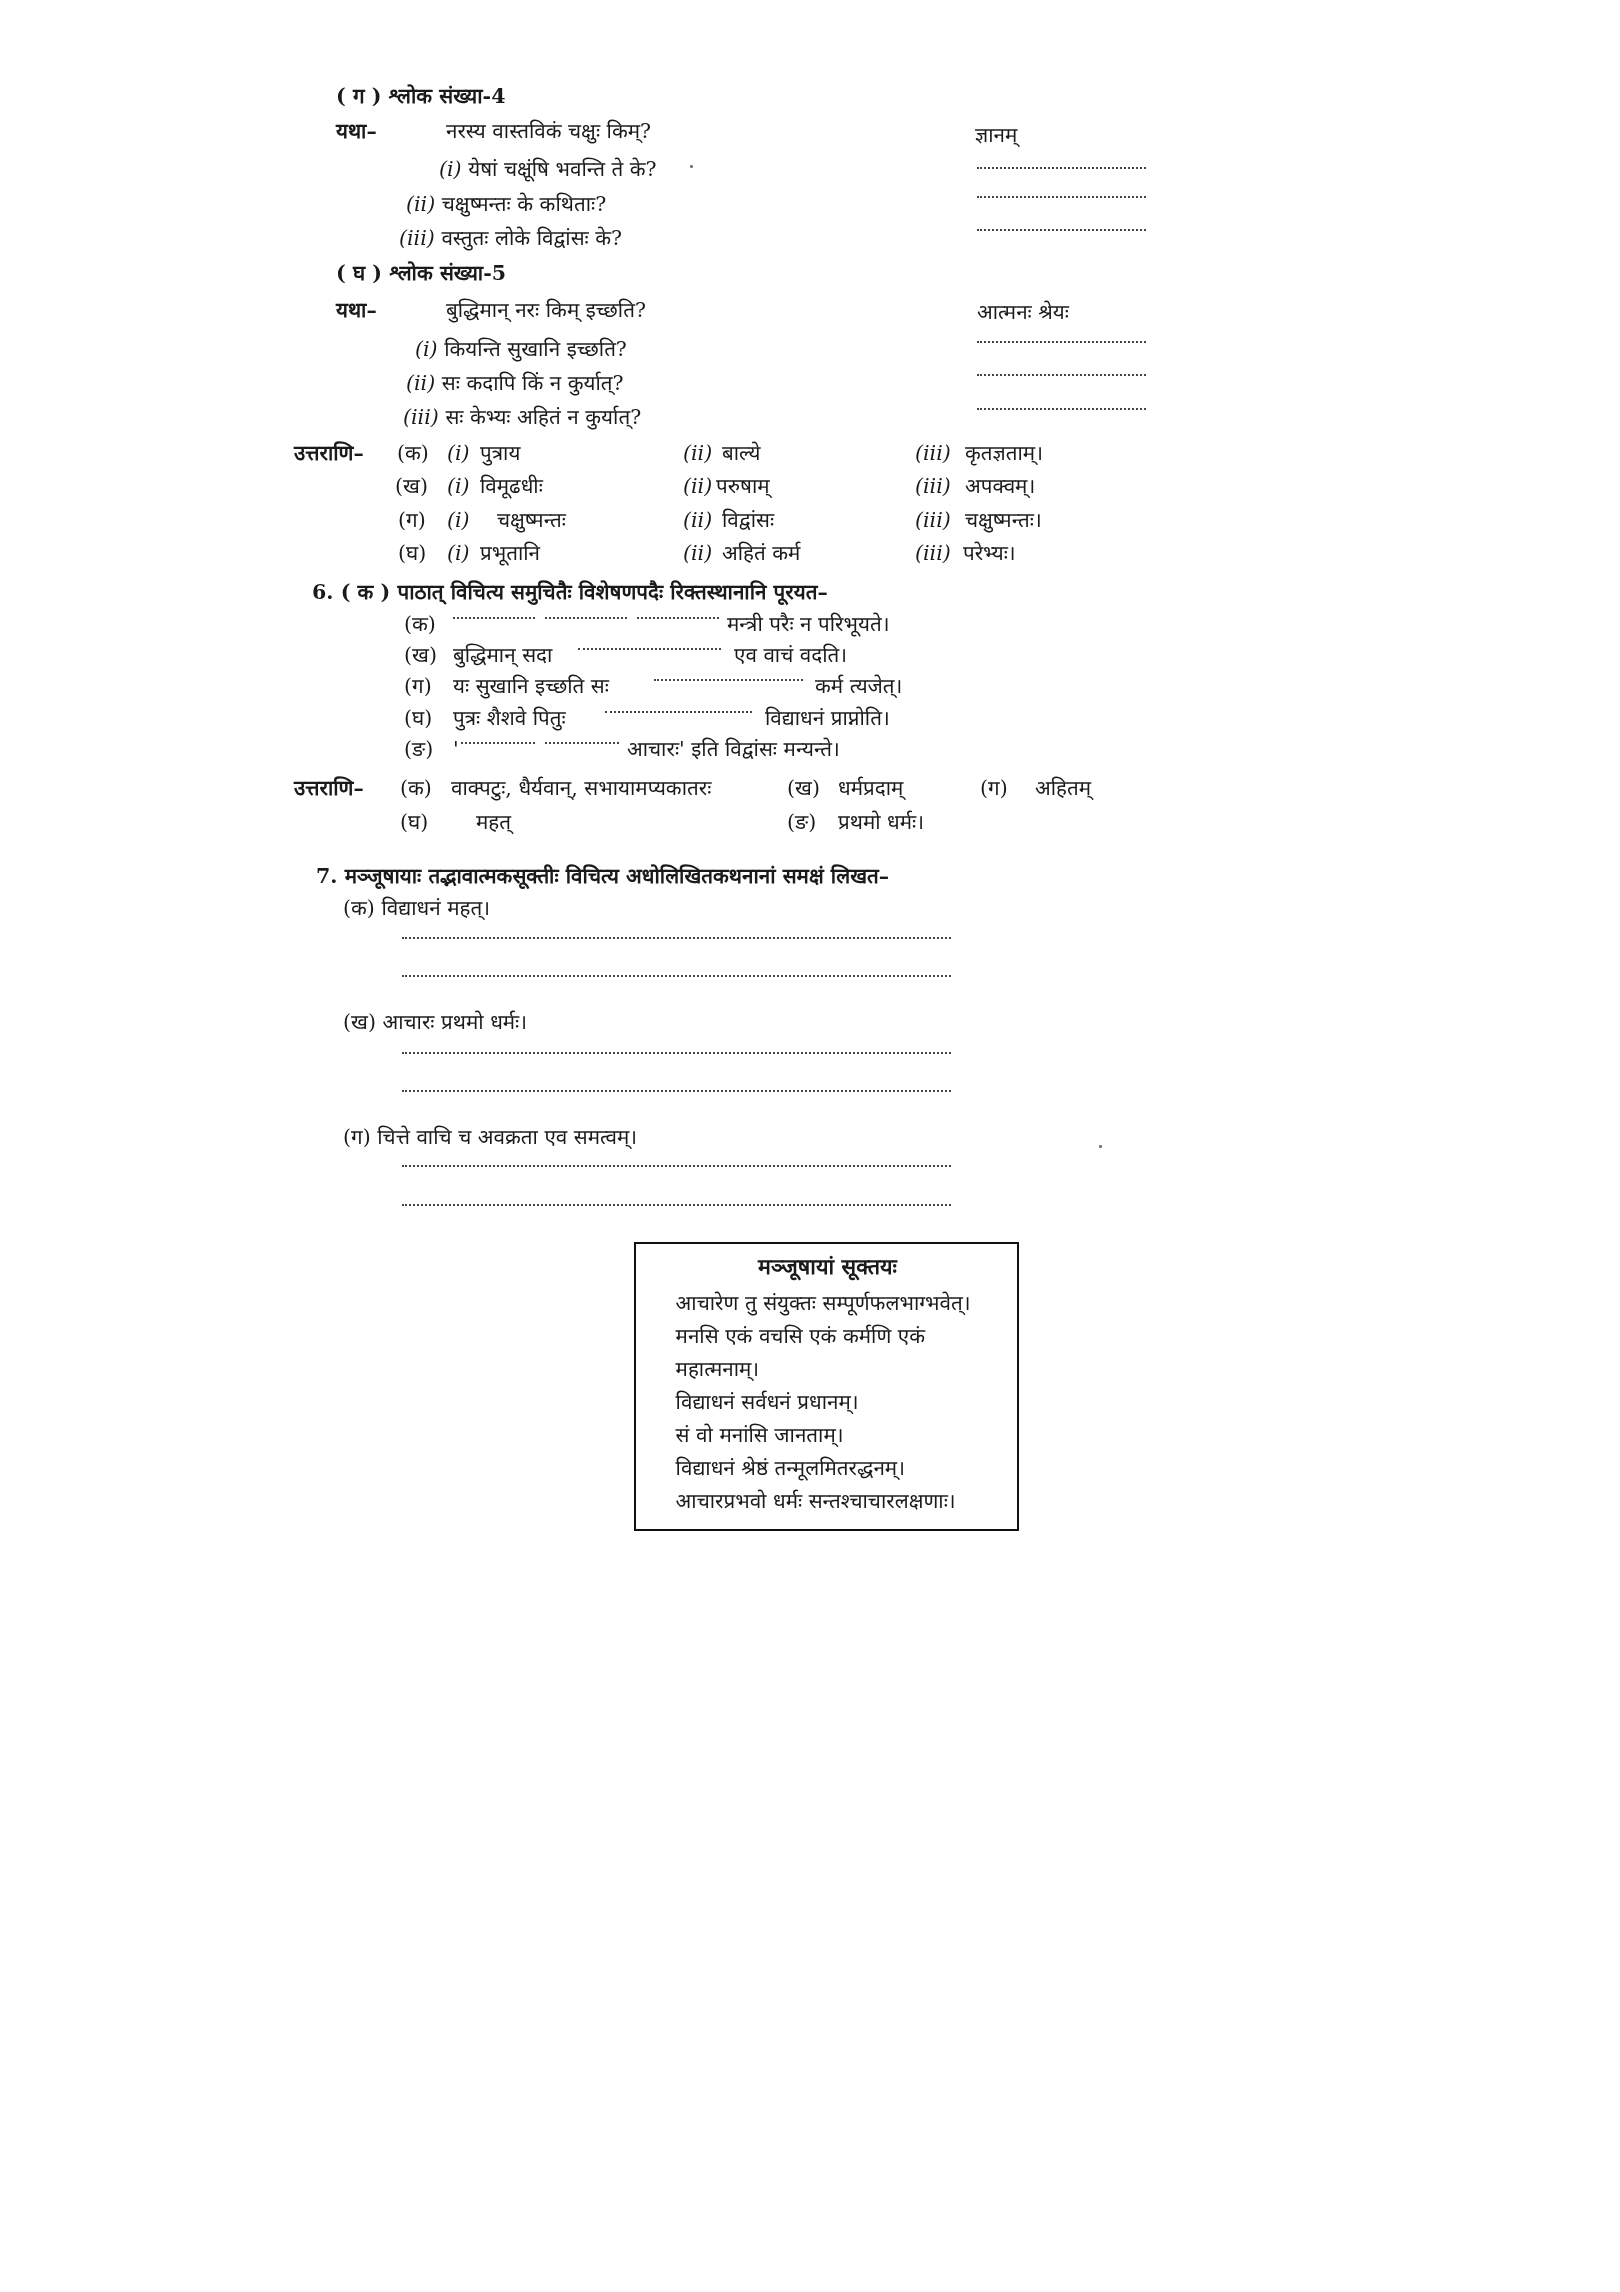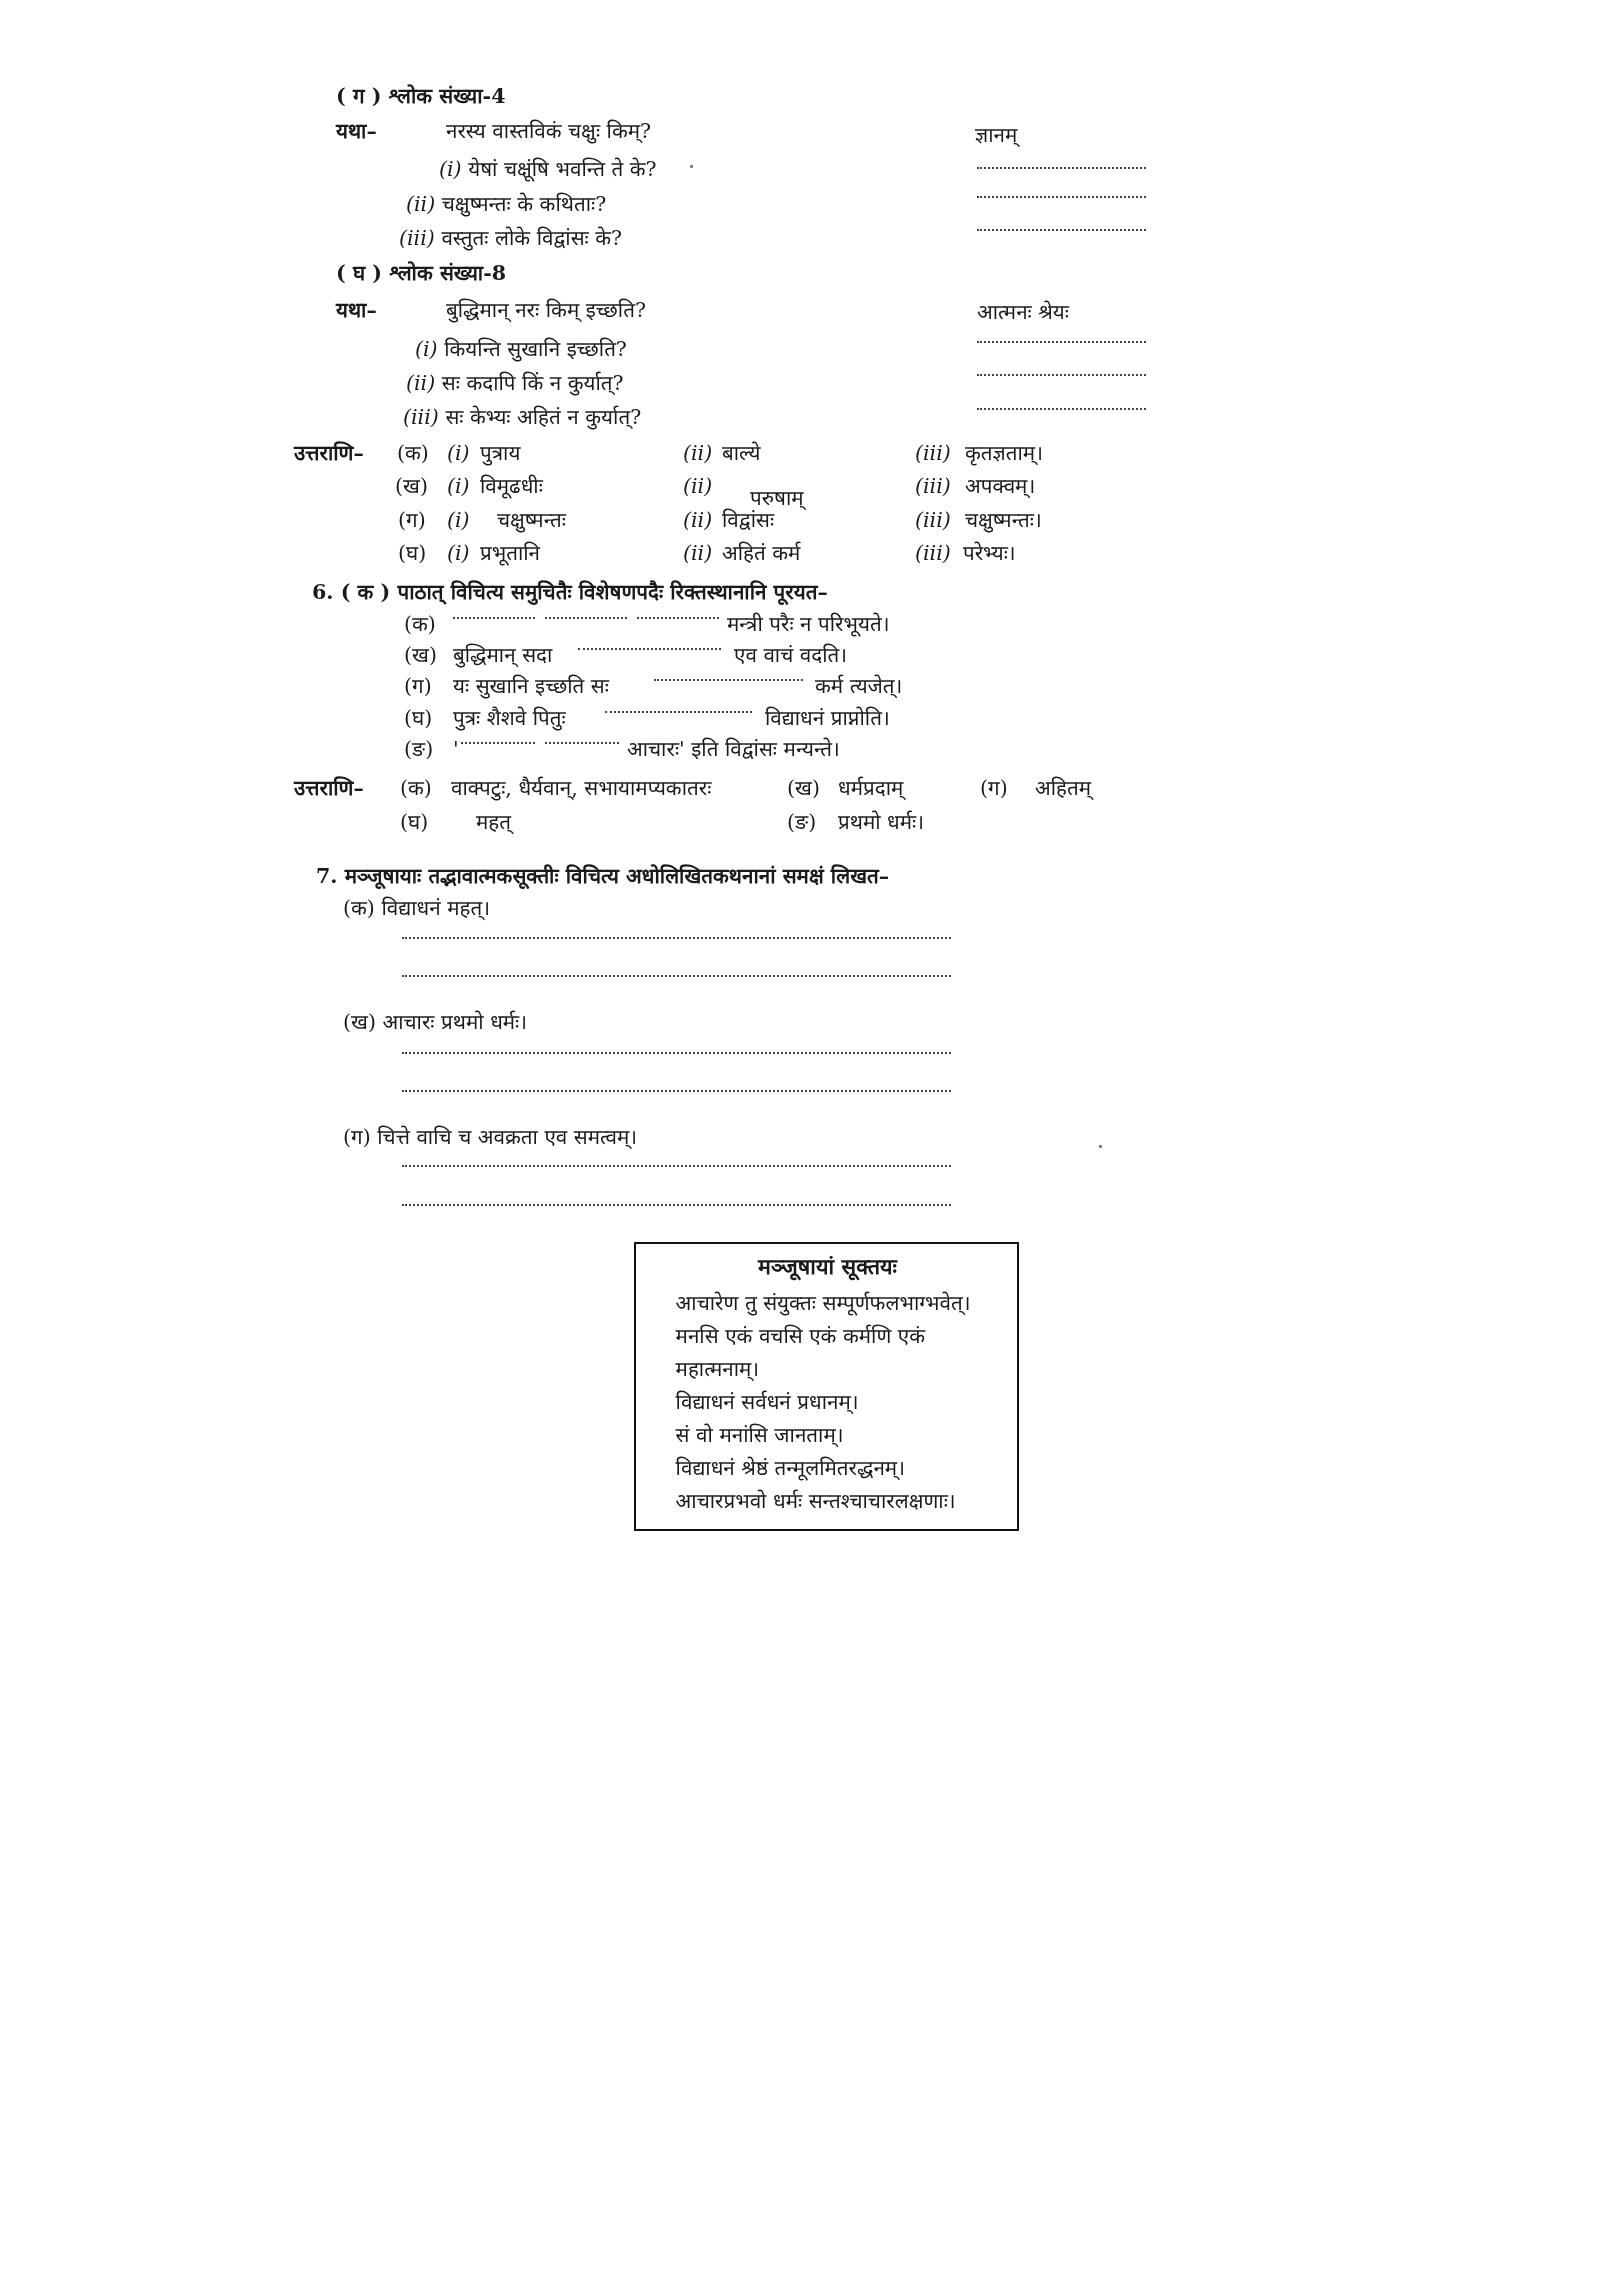--- a/index.html
+++ b/index.html
@@ -43,21 +43,21 @@
   <span>चक्षुष्मन्तः के कथिताः?</span>
 </div>
 <div class="dots" style="left:977px; top:196px; width:169px;"></div>
 
 <div class="abs t" style="left:399px; top:226px;">
   <span class="ital">(iii)</span>
   <span>वस्तुतः लोके विद्वांसः के?</span>
 </div>
 <div class="dots" style="left:977px; top:229px; width:169px;"></div>
 
-<div class="abs t b" style="left:336px; top:261px;">( घ ) श्लोक संख्या-8</div>
+<div class="abs t b" style="left:336px; top:261px;">( घ ) श्लोक संख्या-5</div>
 <div class="abs t b" style="left:336px; top:298px;">यथा–</div>
 <div class="abs t" style="left:446px; top:298px;">बुद्धिमान् नरः किम् इच्छति?</div>
 <div class="abs t" style="left:977px; top:300px;">आत्मनः श्रेयः</div>
 
 <div class="abs t" style="left:415px; top:337px;">
   <span class="ital">(i)</span>
   <span>कियन्ति सुखानि इच्छति?</span>
 </div>
 <div class="dots" style="left:977px; top:341px; width:169px;"></div>
 
@@ -80,21 +80,21 @@
 <div class="abs t" style="left:480px; top:441px;">पुत्राय</div>
 <div class="abs t ital" style="left:683px; top:441px;">(ii)</div>
 <div class="abs t" style="left:722px; top:441px;">बाल्ये</div>
 <div class="abs t ital" style="left:915px; top:441px;">(iii)</div>
 <div class="abs t" style="left:965px; top:441px;">कृतज्ञताम्।</div>
 
 <div class="abs t" style="left:395px; top:474px;">(ख)</div>
 <div class="abs t ital" style="left:447px; top:474px;">(i)</div>
 <div class="abs t" style="left:480px; top:474px;">विमूढधीः</div>
 <div class="abs t ital" style="left:683px; top:474px;">(ii)</div>
-<div class="abs t" style="left:750px; top:474px;margin-top:12px;">परुषाम्</div>
+<div class="abs t" style="left:716px; top:474px;">परुषाम्</div>
 <div class="abs t ital" style="left:915px; top:474px;">(iii)</div>
 <div class="abs t" style="left:965px; top:474px;">अपक्वम्।</div>
 
 <div class="abs t" style="left:398px; top:508px;">(ग)</div>
 <div class="abs t ital" style="left:447px; top:508px;">(i)</div>
 <div class="abs t" style="left:483px; top:508px;margin-left:14px;">चक्षुष्मन्तः</div>
 <div class="abs t ital" style="left:683px; top:508px;">(ii)</div>
 <div class="abs t" style="left:722px; top:508px;">विद्वांसः</div>
 <div class="abs t ital" style="left:915px; top:508px;">(iii)</div>
 <div class="abs t" style="left:965px; top:508px;">चक्षुष्मन्तः।</div>

